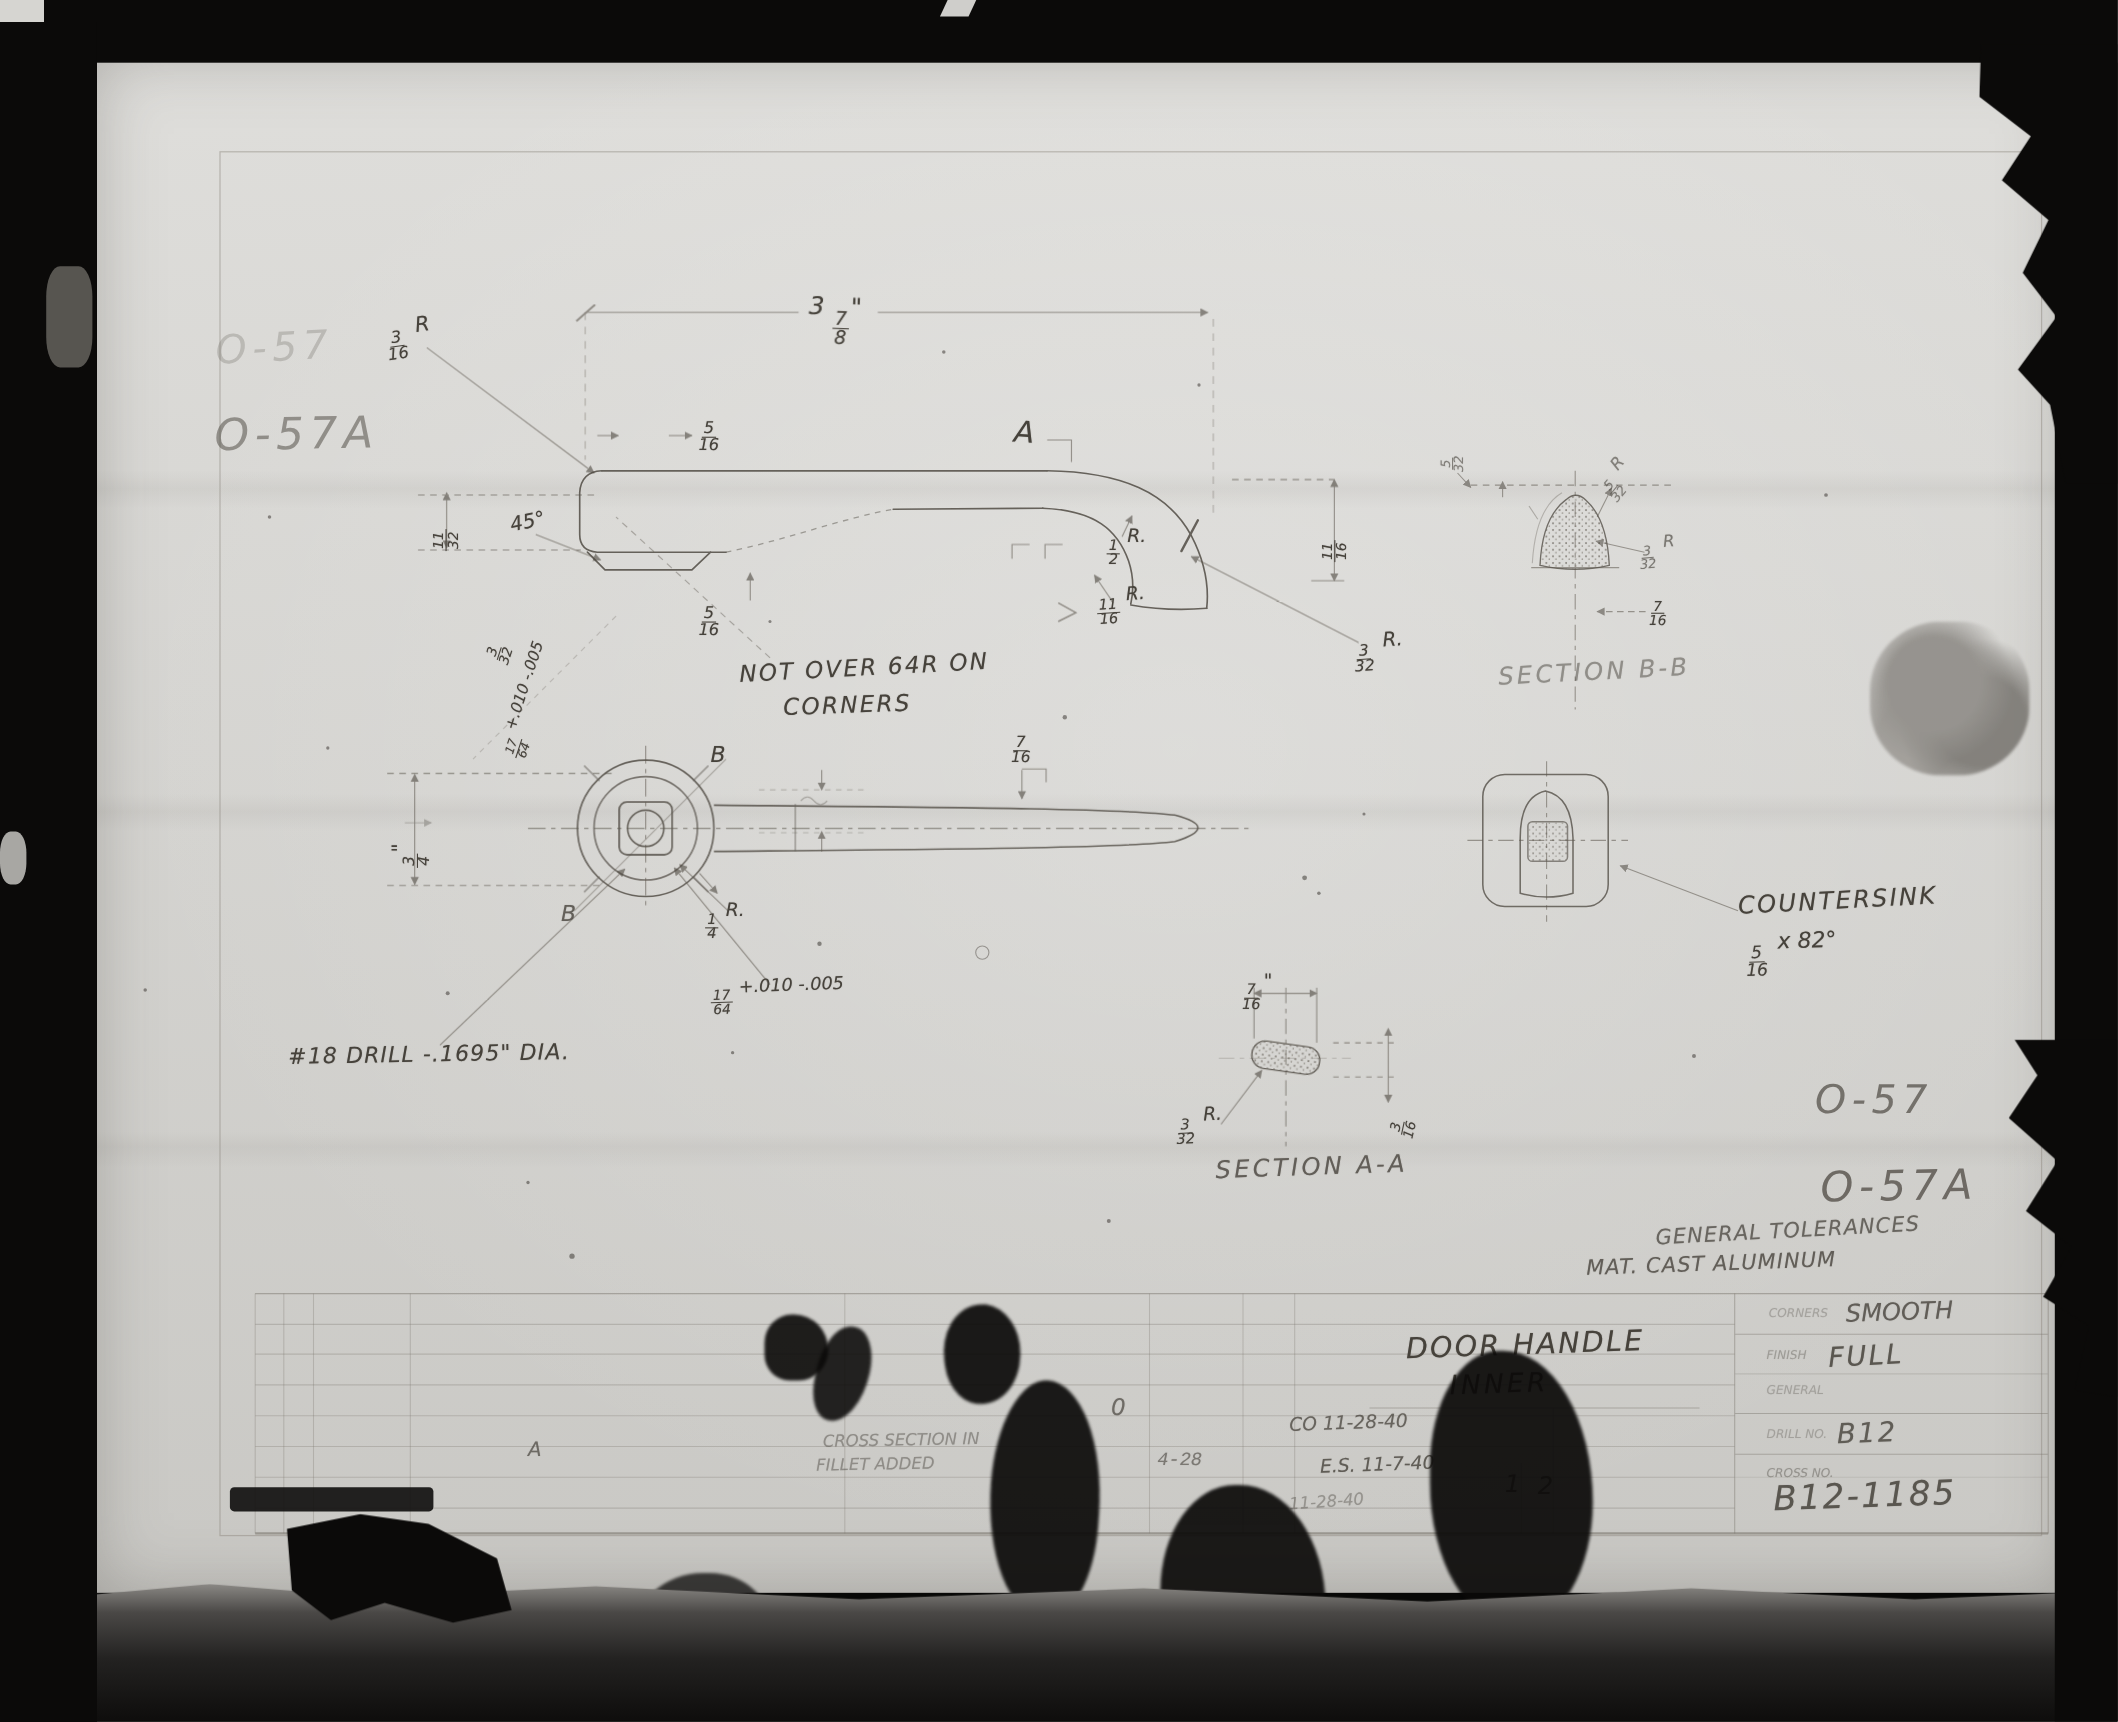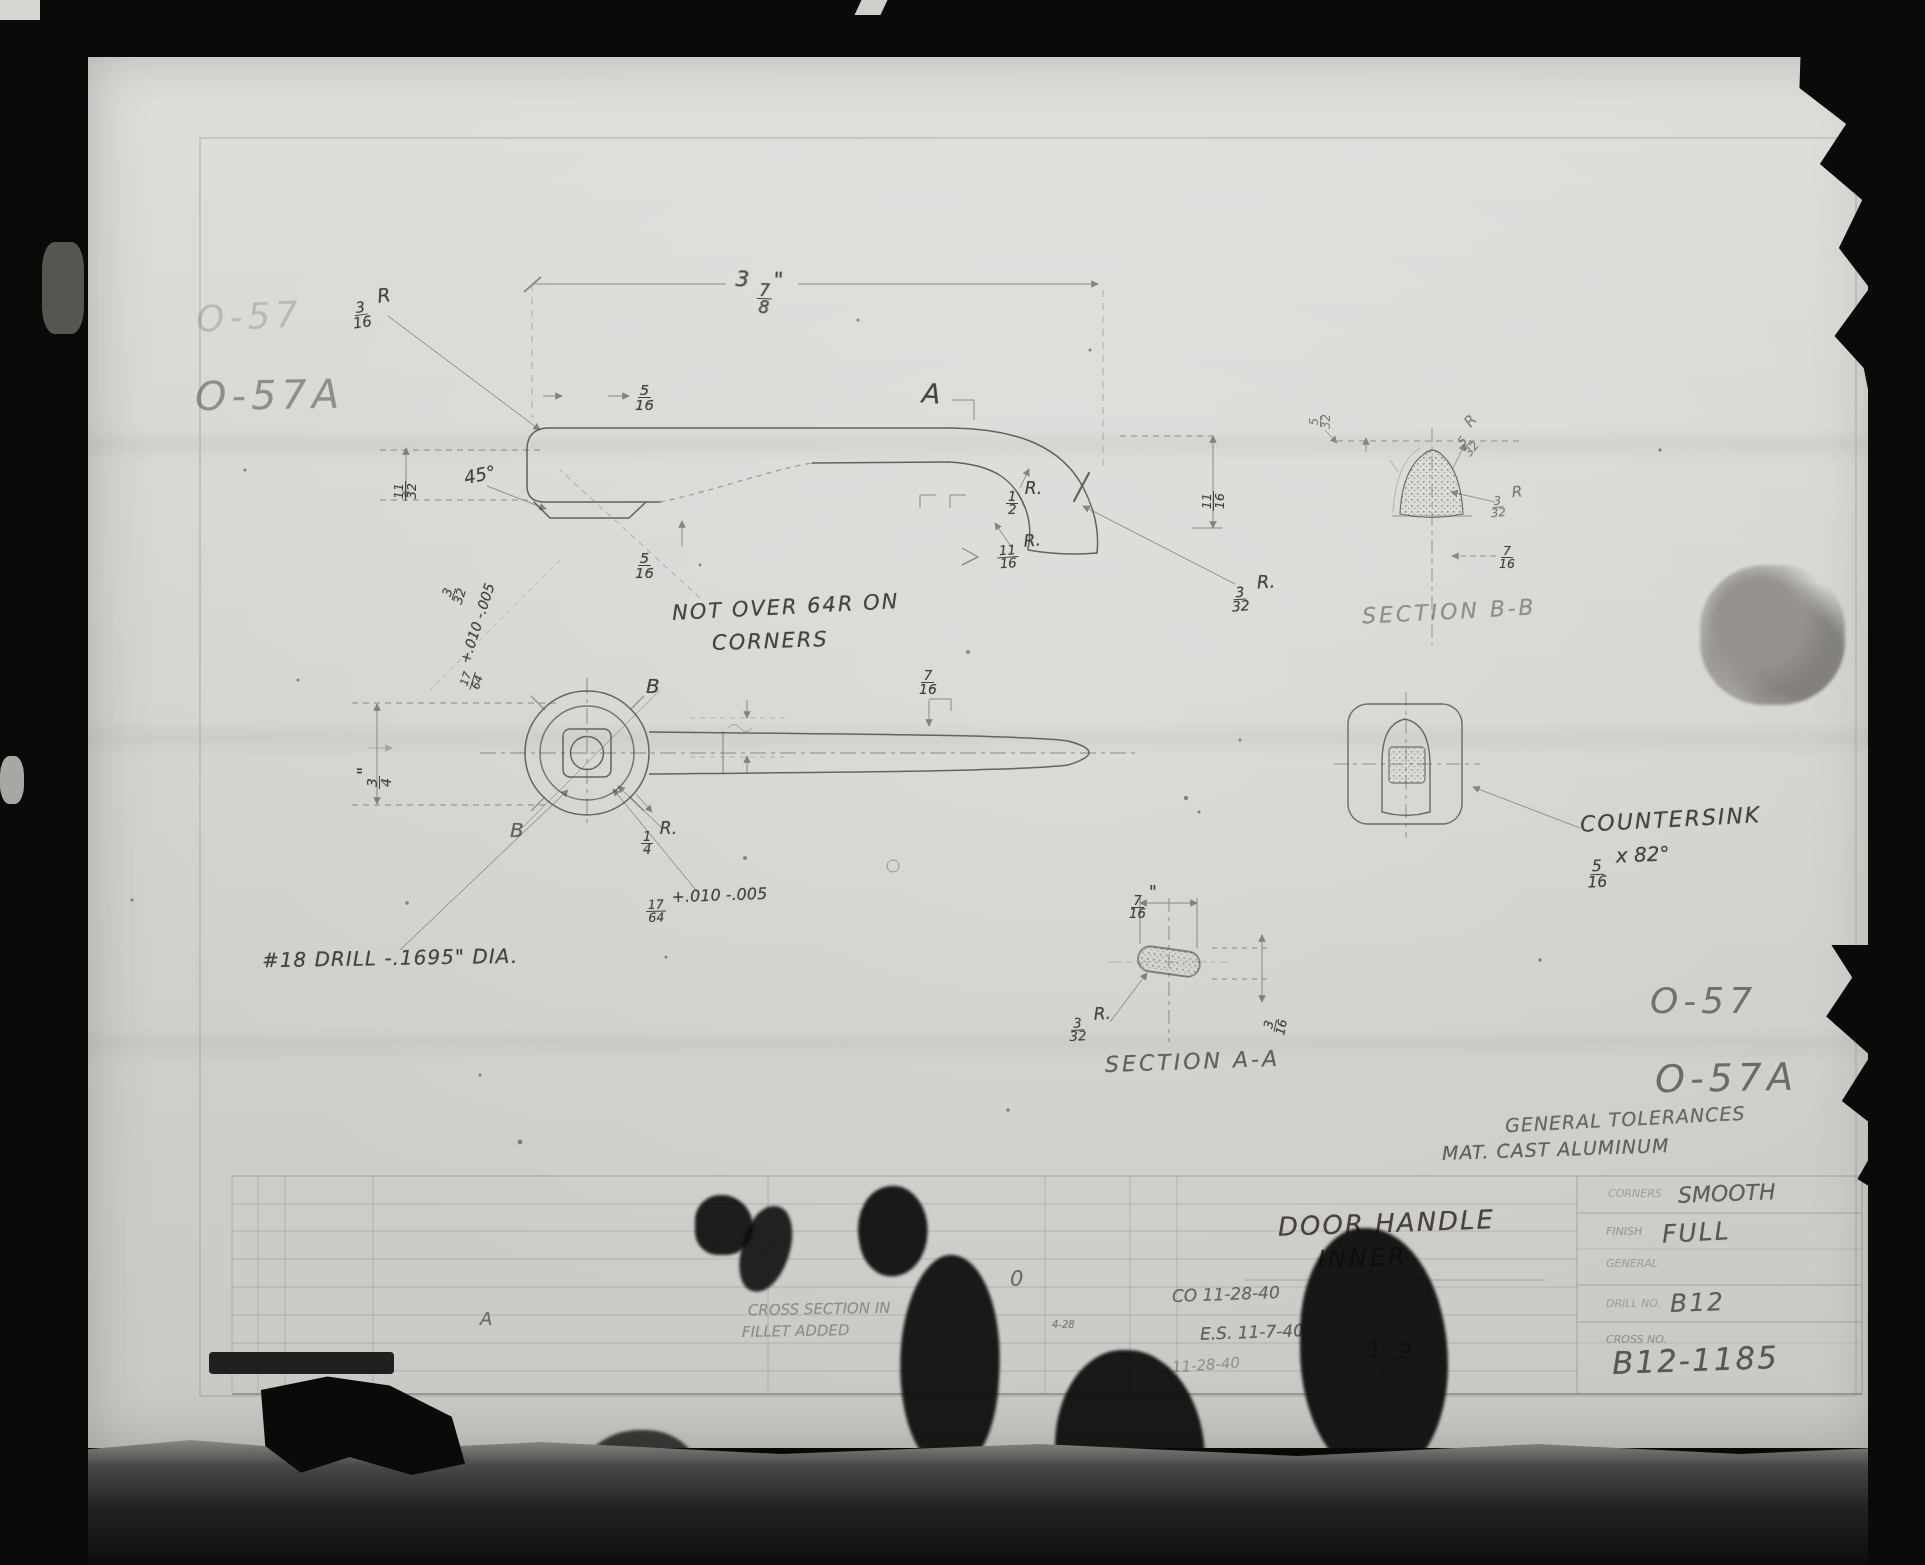--- a/index.html
+++ b/index.html
@@ -347,21 +347,21 @@
   <div class="hw" style="left:1606px;top:1226px;font-size:11px;opacity:.35;">FINISH</div>
   <div class="hw" style="left:1662px;top:1220px;font-size:25px;opacity:.85;transform:rotate(-3deg);letter-spacing:2px;">FULL</div>
   <div class="hw" style="left:1606px;top:1258px;font-size:11px;opacity:.3;">GENERAL</div>
   <div class="hw" style="left:1606px;top:1298px;font-size:11px;opacity:.3;">DRILL NO.</div>
   <div class="hw" style="left:1670px;top:1290px;font-size:25px;opacity:.8;transform:rotate(-2deg);letter-spacing:2px;">B12</div>
   <div class="hw" style="left:1606px;top:1334px;font-size:11px;opacity:.4;">CROSS NO.</div>
   <div class="hw" style="left:1612px;top:1344px;font-size:31px;opacity:.85;transform:rotate(-2deg);letter-spacing:2px;">B12-1185</div>
   <div class="hw" style="left:480px;top:1310px;font-size:18px;opacity:.7;">A</div>
   <div class="hw" style="left:748px;top:1302px;font-size:15px;opacity:.45;transform:rotate(-1deg);">CROSS SECTION IN</div>
   <div class="hw" style="left:742px;top:1324px;font-size:15px;opacity:.45;transform:rotate(-1deg);">FILLET ADDED</div>
-  <div class="hw" style="left:1052px;top:1320px;font-size:10px;opacity:.6;">4-28</div>
+  <div class="hw" style="left:1052px;top:1320px;font-size:17px;opacity:.6;font-family:Liberation Mono, monospace;">4-28</div>
   <div class="hw" style="left:1172px;top:1286px;font-size:17px;opacity:.75;transform:rotate(-2deg);">CO 11-28-40</div>
   <div class="hw" style="left:1200px;top:1324px;font-size:17px;opacity:.8;transform:rotate(-2deg);">E.S. 11-7-40</div>
   <div class="hw" style="left:1172px;top:1358px;font-size:15px;opacity:.4;transform:rotate(-4deg);">11-28-40</div>
   <div class="hw" style="left:1368px;top:1338px;font-size:22px;opacity:.8;">1</div>
   <div class="hw" style="left:1398px;top:1340px;font-size:22px;opacity:.8;">2</div>
   <div class="hw" style="left:1010px;top:1268px;font-size:21px;opacity:.7;">0</div>
 
   <div class="stain soft" style="left:1700px;top:565px;width:145px;height:140px;opacity:.85;
        background:radial-gradient(circle at 40% 40%,#8b8883 0 35%,transparent 60%),
                   radial-gradient(circle at 70% 65%,#76736e 0 30%,transparent 55%),

